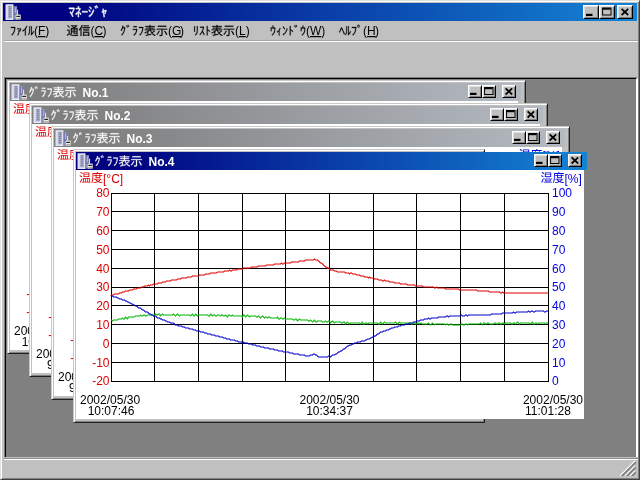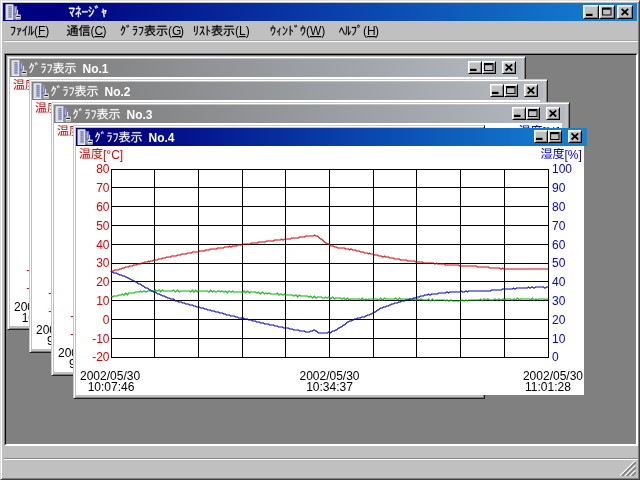--- a/index.html
+++ b/index.html
@@ -128,21 +128,21 @@
       <use href="#j19" x="335.0" y="13.0" fill="#000" stroke="#000" stroke-width="0.22"></use>
       <use href="#j23" x="341.0" y="13.0" fill="#000" stroke="#000" stroke-width="0.22"></use>
       <use href="#j18" x="347.0" y="13.0" fill="#000" stroke="#000" stroke-width="0.22"></use>
       <use href="#j26" x="353.0" y="13.0" fill="#000" stroke="#000" stroke-width="0.22"></use>
       <text x="359.0" y="13.0" fill="#000" font-family="Liberation Sans, sans-serif" font-size="12.0" text-anchor="start">(</text>
       <text x="363.0" y="13" fill="#000" font-family="Liberation Sans, sans-serif" font-size="12" text-decoration="underline">H</text>
       <text x="371.0" y="13.0" fill="#000" font-family="Liberation Sans, sans-serif" font-size="12.0" text-anchor="start">)</text>
     </svg>
   </div>
 <div style="position:absolute;left:3px;top:40px;width:634px;height:25px;background:#c0c0c0;border-top:1px solid #fdfdfd"></div>
-<div style="position:absolute;left:3px;top:52px;width:634px;height:393px;border:1px solid;border-color:#808080 #fff #fff #808080">
+<div style="position:absolute;left:3px;top:76px;width:634px;height:393px;border:1px solid;border-color:#808080 #fff #fff #808080">
     <div style="position:absolute;left:0;top:0;right:0;bottom:0;border:1px solid;border-color:#000 #fff #fff #000;background:#808080">
       <div style="position:absolute;left:0;top:0;width:632px;height:388px">
         <div class="win" style="left:1px;top:1px;width:519px;height:274px;z-index:1">
           <div class="tbar" style="background:linear-gradient(90deg,#7f7f7f 8%,#b4bac2 100%)">
             <div style="position:absolute;left:1px;top:1px"><svg width="16" height="16" viewBox="0 0 16 16">
                 <rect x="1" y="0.8" width="7" height="14.8" fill="#ccd2ea" stroke="#f2f4fc" stroke-width="0.9"></rect>
                 <path d="M2.6 2.9h4M2.6 4.9h4M2.6 6.9h4M2.6 8.9h4M2.6 10.9h4M2.6 12.9h4" stroke="#707098" stroke-width="1.2"></path>
                 <path d="M2.2 2.9h1.2M2.2 4.9h1.2M2.2 6.9h1.2M2.2 8.9h1.2M2.2 10.9h1.2M2.2 12.9h1.2" stroke="#fcfcee" stroke-width="1.2"></path>
                 <rect x="8.2" y="2.2" width="3.9" height="13.4" fill="#8c92c0"></rect>
                 <path d="M9 4h2.4M9 6h2.4M9 8h2.4M9 10h2.4" stroke="#4a4a88" stroke-width="1"></path>

